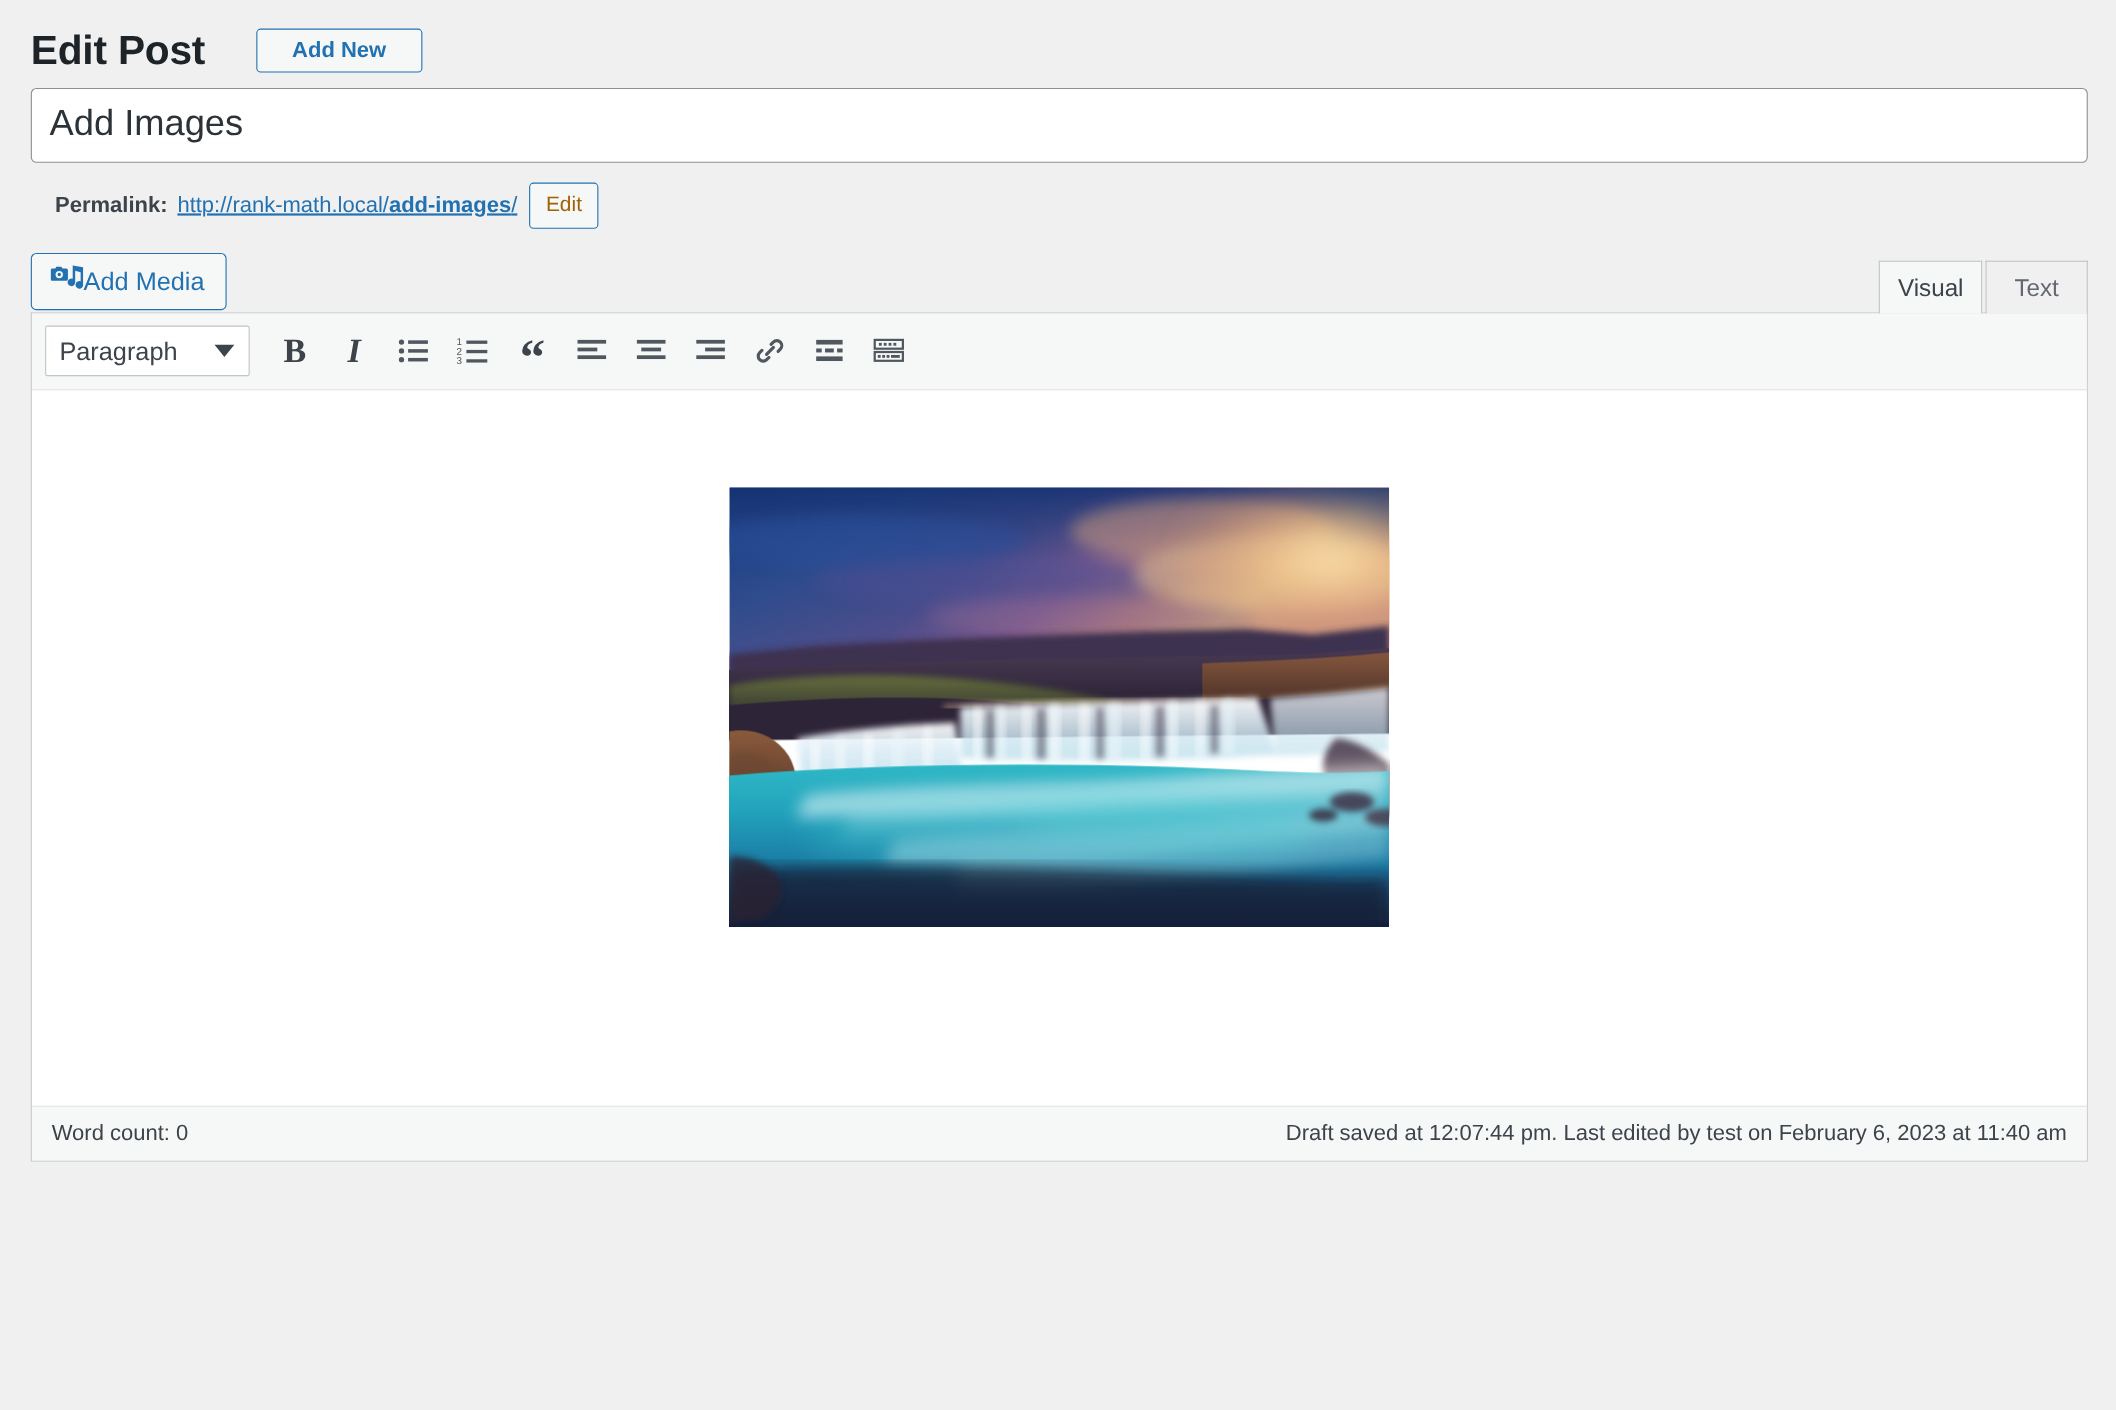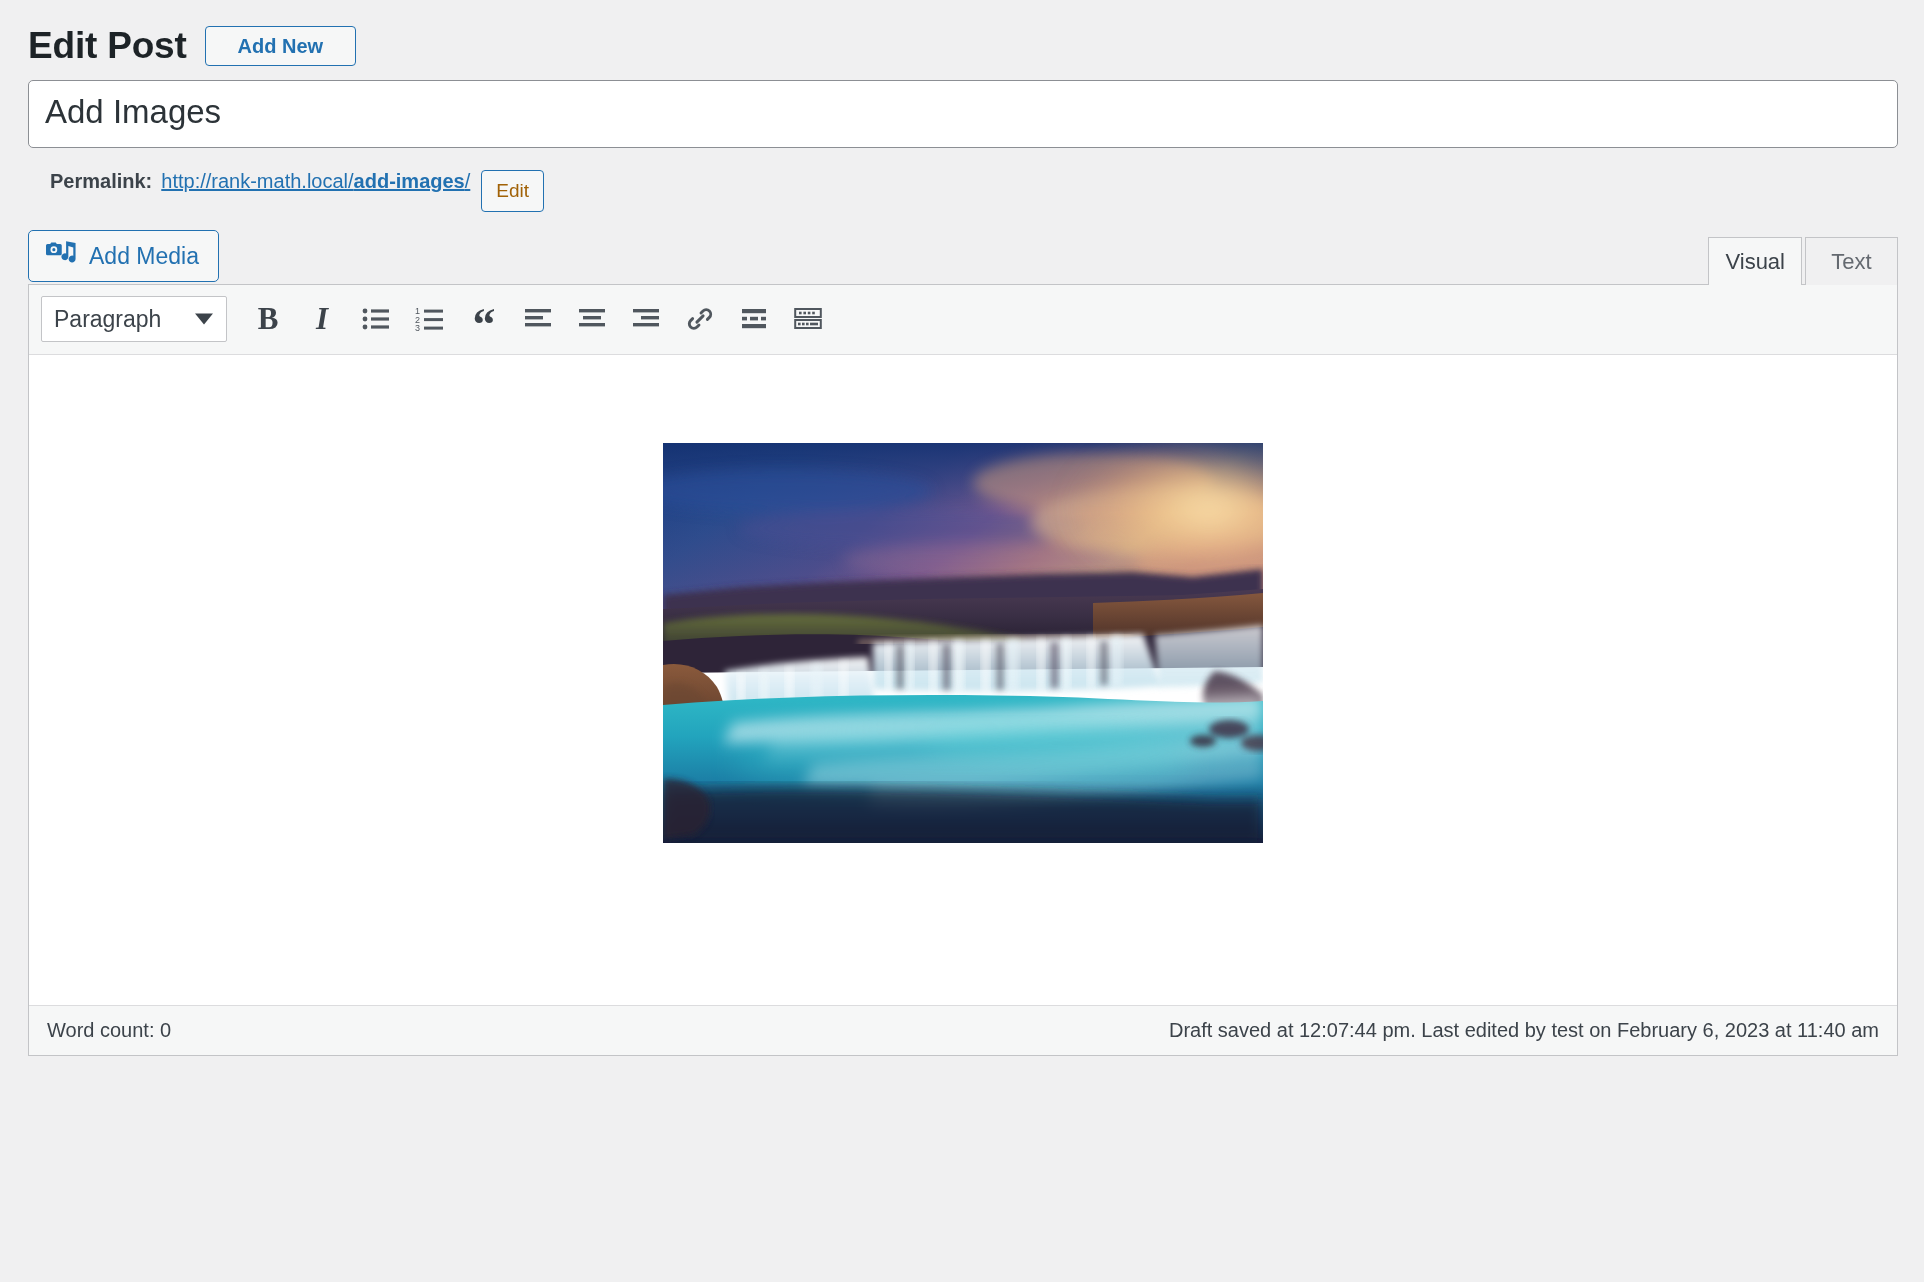--- a/index.html
+++ b/index.html
@@ -41,20 +41,21 @@
     padding: 0 32px;
     font-size: 20px;
     font-weight: 700;
     color: #2271b1;
     background: #f6f7f7;
     border: 1.5px solid #2271b1;
     border-radius: 4px;
     cursor: pointer;
     font-family: "Liberation Sans", sans-serif;
     white-space: nowrap;
+    margin-left: 28px;
   }
 
   
   .title-wrap {
     padding: 10px 26px 0 28px;
   }
   .title-input {
     width: 1870px;
     height: 68px;
     font-size: 33px;
@@ -66,20 +67,21 @@
     border-radius: 5px;
     outline: none;
     font-family: "Liberation Sans", sans-serif;
     line-height: 1.3;
     display: block;
   }
 
   
   .permalink-row {
     display: flex;
+    align-items: center;
     gap: 0;
     padding: 22px 0 0 50px;
     height: 56px;
   }
   .permalink-label {
     font-size: 20px;
     font-weight: 700;
     color: #3c434a;
     margin-right: 9px;
   }
@@ -118,21 +120,20 @@
   .editor-topbar {
     display: flex;
     align-items: flex-end;
     justify-content: space-between;
     height: 58px;
     position: relative;
   }
   .add-media-btn {
     display: inline-flex;
     align-items: center;
-    gap: 13px;
     height: 52px;
     padding: 0 19px 0 17px;
     background: #f6f7f7;
     border: 1.5px solid #2271b1;
     border-radius: 5px;
     color: #2271b1;
     font-size: 23px;
     font-family: "Liberation Sans", sans-serif;
     cursor: pointer;
     margin-bottom: 2px;

